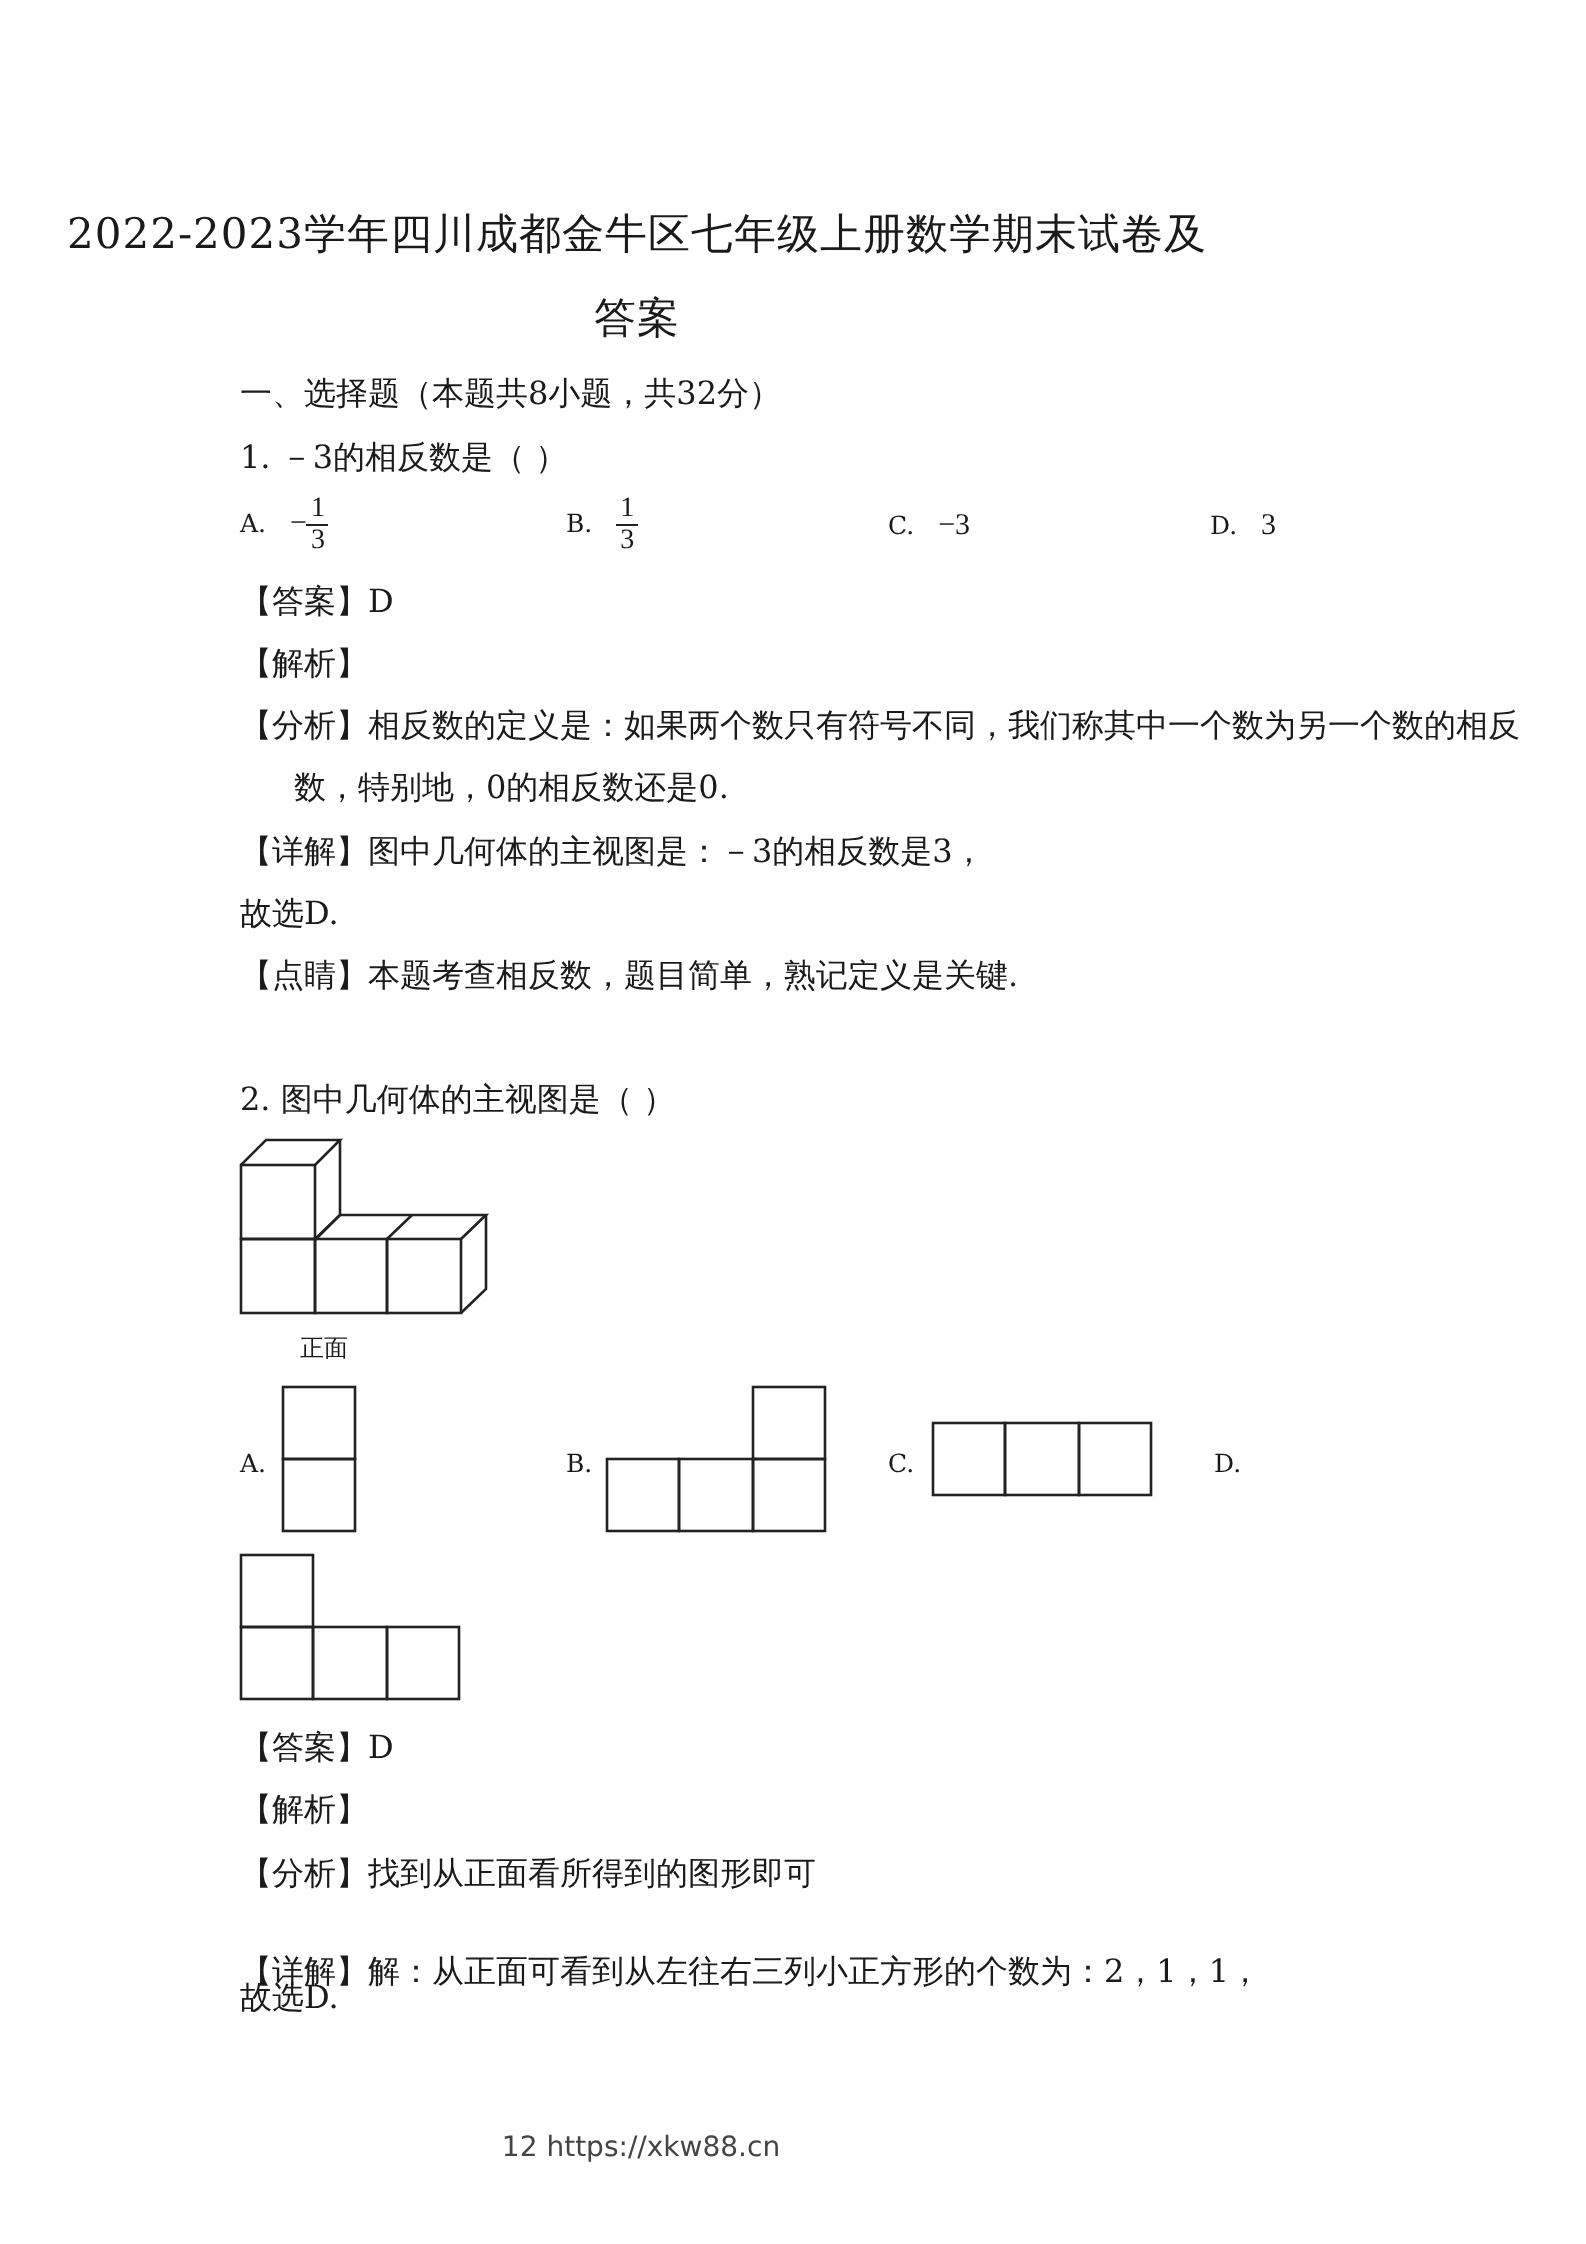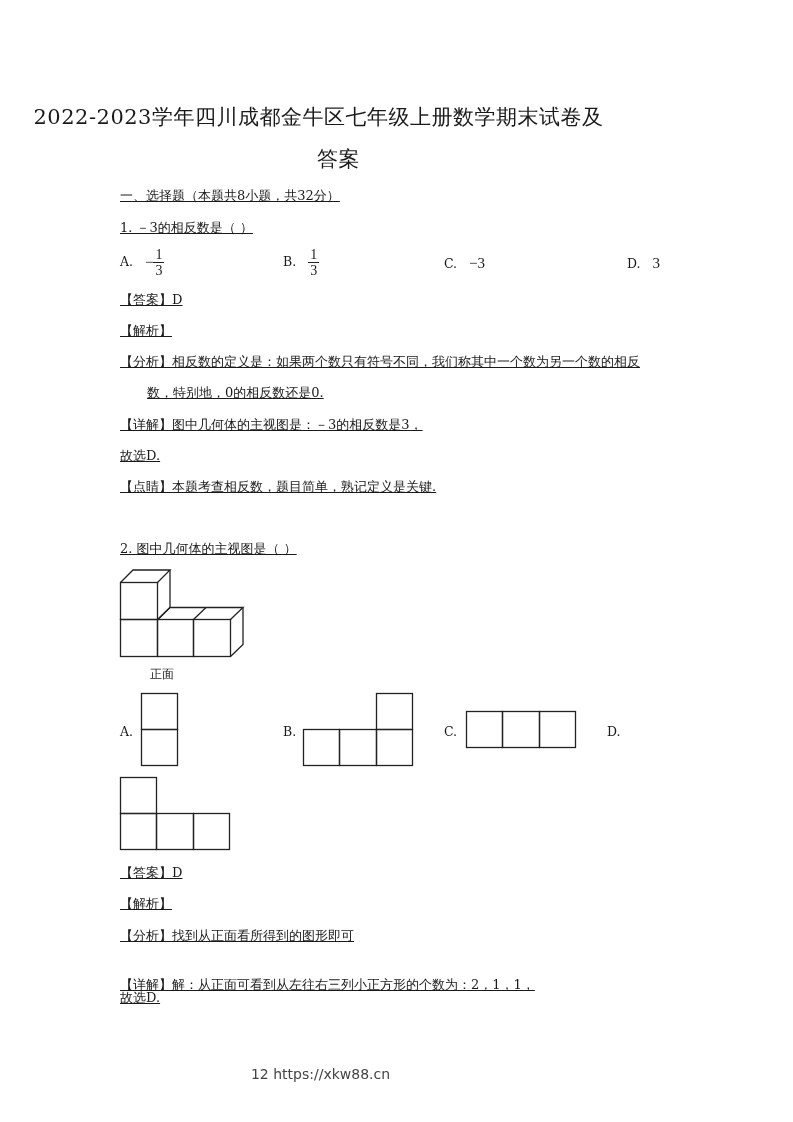--- a/index.html
+++ b/index.html
@@ -1,36 +1,36 @@
 <!DOCTYPE html>
 <html><head>
 <meta charset="utf-8">
 <style>
   html, body { margin:0; padding:0; background:#ffffff; }
   body { width:793px; height:1122px; position:relative; overflow:hidden;
          font-family:"DejaVu Serif","Liberation Serif",serif; color:#1a1a1a; }
   .abs { position:absolute; white-space:nowrap; }
   .title { font-size:21px; left:0; width:637px; text-align:center; letter-spacing:0.5px; }
-  .t { font-size:13px; left:120px;text-decoration:underline; }
+  .t { font-size:16px; left:120px; }
   .opt { font-size:12.5px; }
   .frac { display:inline-flex; flex-direction:column; align-items:center; vertical-align:middle;
           font-family:"Liberation Serif",serif; font-size:14px; line-height:15px; }
   .frac .num { border-bottom:1px solid #222; padding:0 2px; }
   .math { font-family:"Liberation Serif",serif; font-size:15px; }
   .footer { font-family:"DejaVu Sans","Liberation Sans",sans-serif; font-size:14px; color:#444;
             left:0; width:641px; text-align:center; }
   svg { position:absolute; overflow:visible; }
   svg rect, svg line, svg polyline, svg path { stroke:#222; stroke-width:1.3; fill:none; }
   .lbl-front { font-family:"DejaVu Sans","Liberation Sans",sans-serif; font-size:12px; }
 </style>
 </head>
 <body>
 
 <div class="abs title" style="top:103px;">2022-2023学年四川成都金牛区七年级上册数学期末试卷及</div>
-<div class="abs title" style="top:145px;padding-left:20px;">答案</div>
+<div class="abs title" style="top:145px;">答案</div>
 
 <div class="abs t" style="top:187px;">一、选择题（本题共8小题，共32分）</div>
 
 <div class="abs t" style="top:219px;">1.  －3的相反数是（     ）</div>
 
 <div class="abs opt" style="left:120px; top:247px;">
   <span>A.</span>
   <span class="math" style="margin-left:8px; vertical-align:middle;">−</span><span class="frac">
     <span class="num">1</span>
     <span class="den">3</span>
@@ -40,21 +40,21 @@
   <span>B.</span>
   <span class="frac" style="margin-left:8px;">
     <span class="num">1</span>
     <span class="den">3</span>
   </span>
 </div>
 <div class="abs opt" style="left:444px; top:255px;">
   <span>C.</span>
   <span class="math" style="margin-left:8px;">−3</span>
 </div>
-<div class="abs opt" style="left:627px; top:255px;">
+<div class="abs opt" style="left:605px; top:255px;">
   <span>D.</span>
   <span class="math" style="margin-left:8px;">3</span>
 </div>
 
 <div class="abs t" style="top:291px;">【答案】D</div>
 <div class="abs t" style="top:322px;">【解析】</div>
 <div class="abs t" style="top:353px;">【分析】相反数的定义是：如果两个数只有符号不同，我们称其中一个数为另一个数的相反</div>
 <div class="abs t" style="top:384px;margin-left:27px;">数，特别地，0的相反数还是0.</div>
 <div class="abs t" style="top:416px;">【详解】图中几何体的主视图是：－3的相反数是3，</div>
 <div class="abs t" style="top:447px;">故选D.</div>

